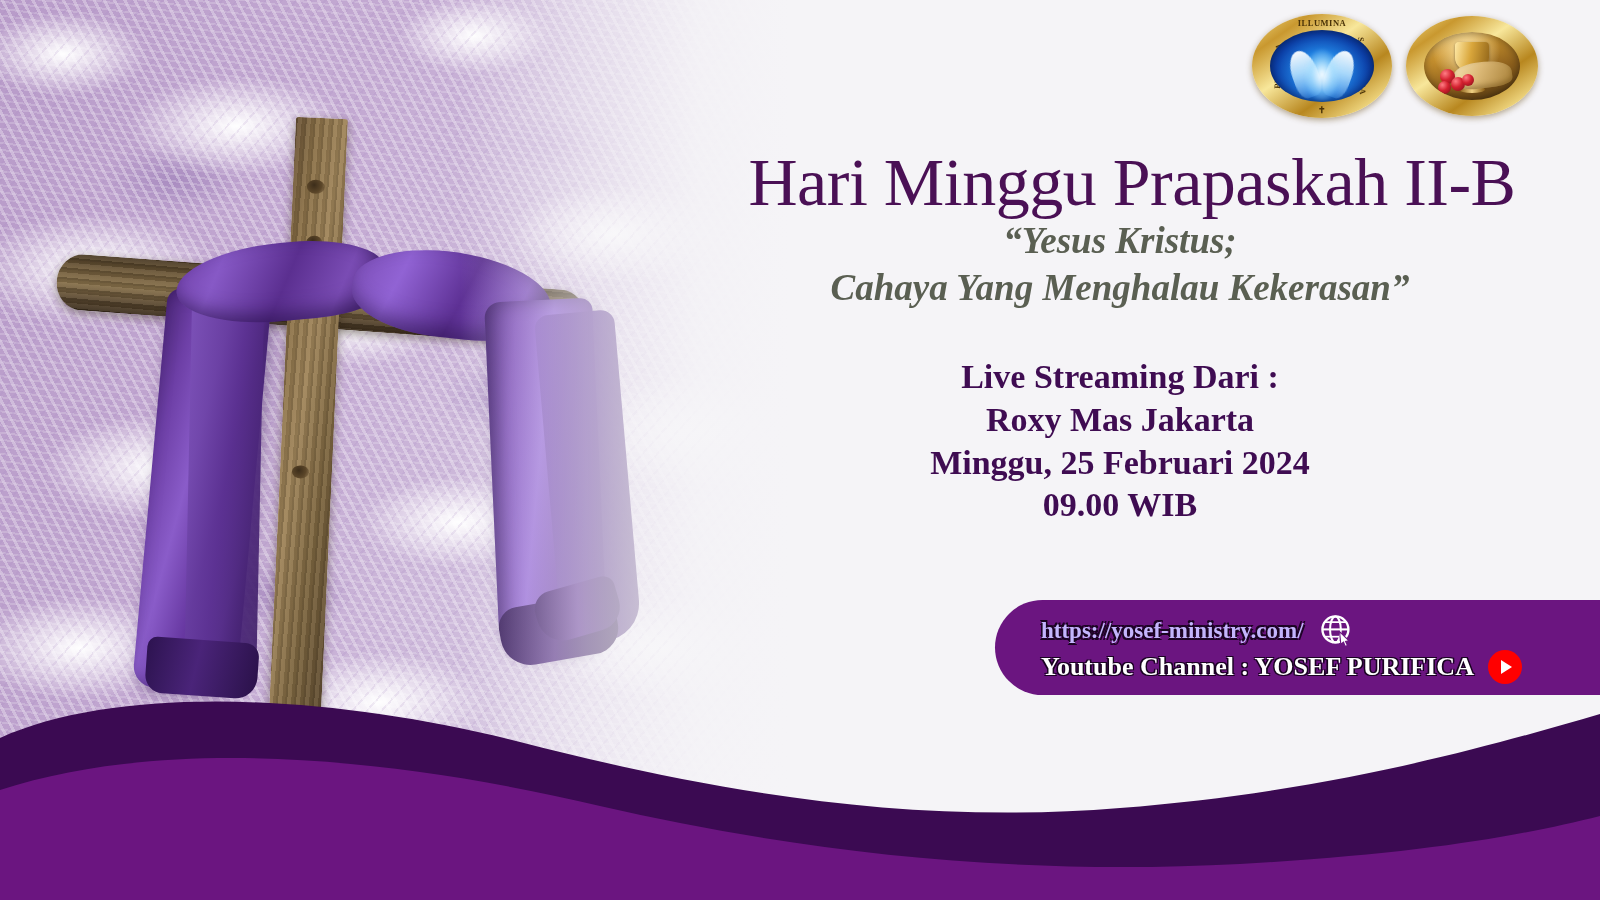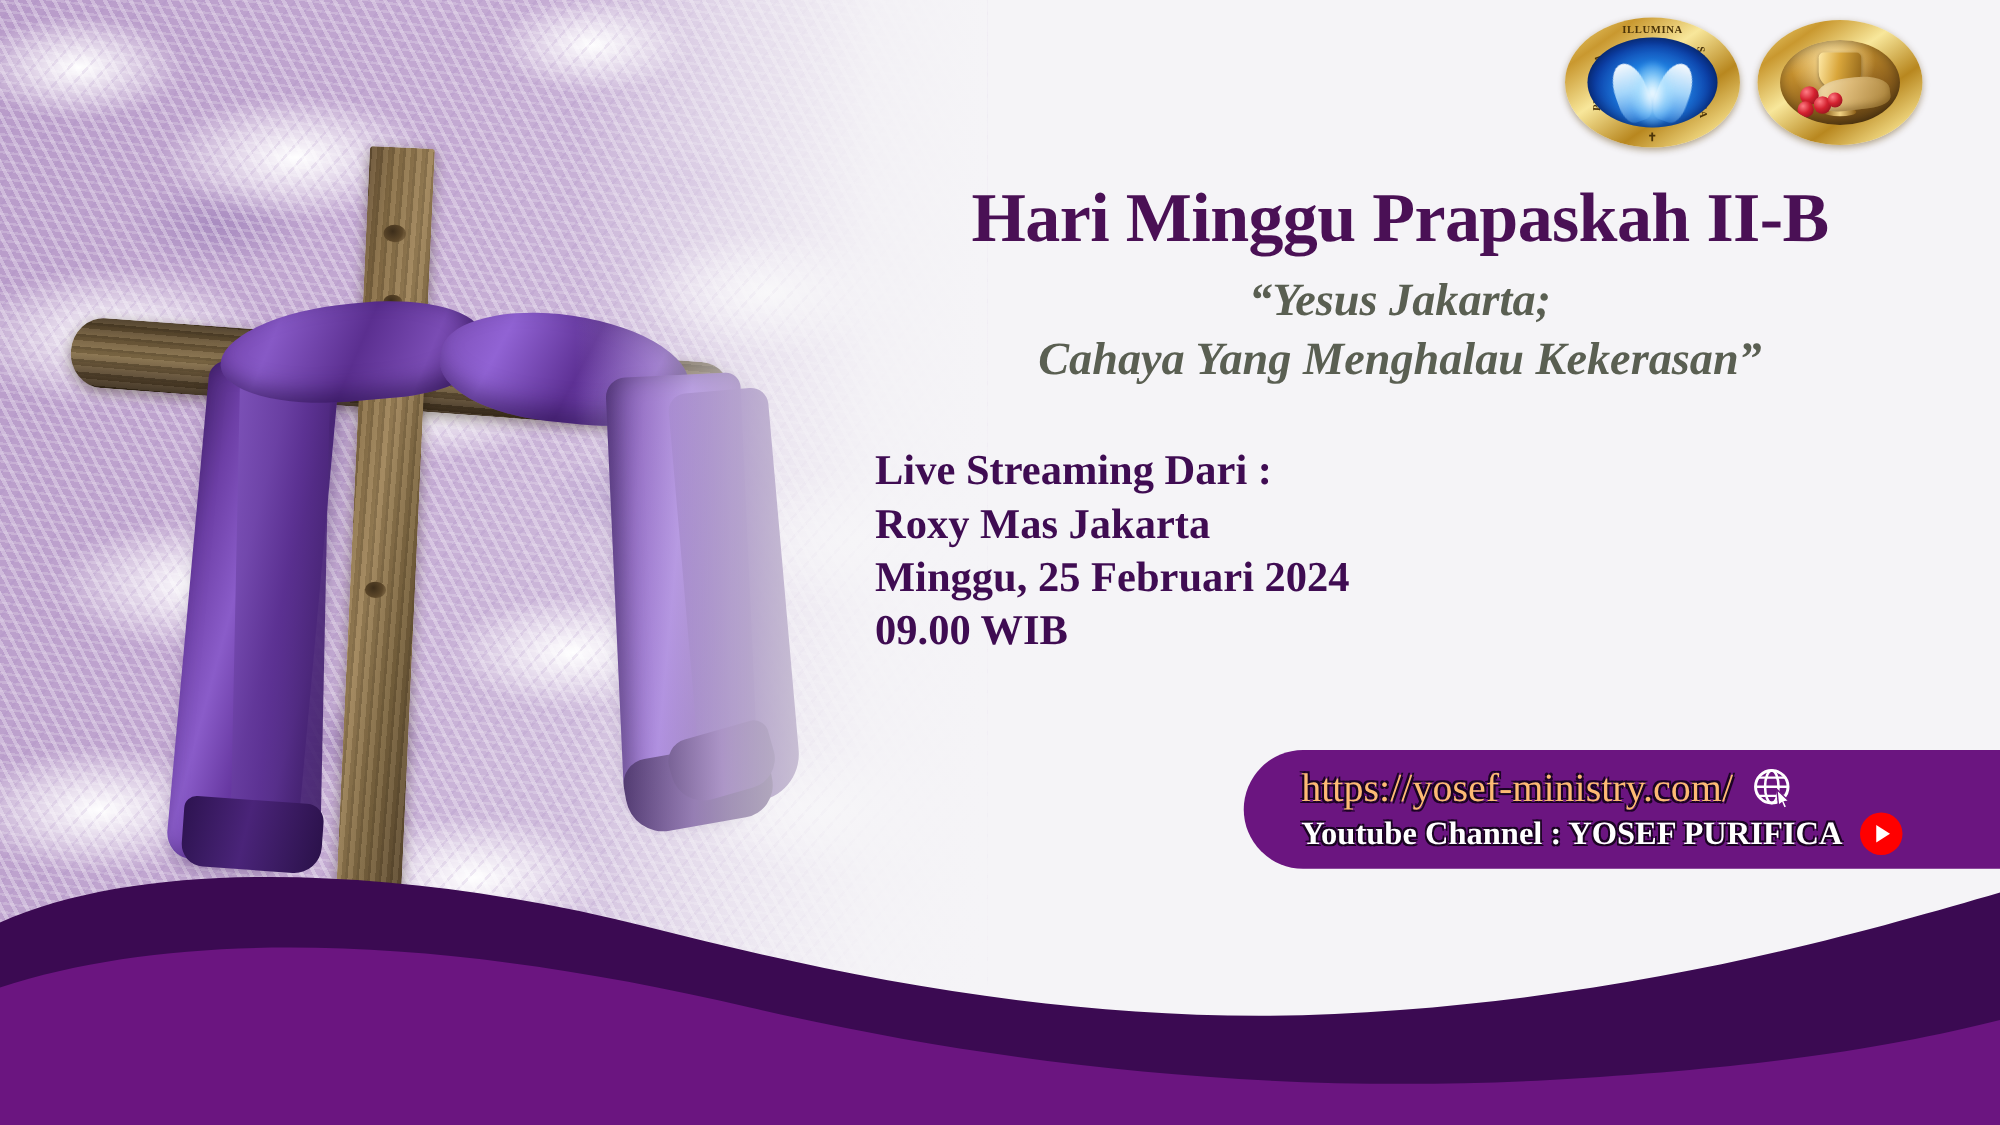--- a/index.html
+++ b/index.html
@@ -228,49 +228,49 @@
   .grape {
     position:absolute; border-radius:50%;
     background:radial-gradient(circle at 34% 30%, #ff7d85 0%, #d42230 45%, #7a0d16 100%);
   }
   .g1 { left:16px; bottom:16px; width:15px; height:15px; }
   .g2 { left:27px; bottom:9px;  width:14px; height:14px; }
   .g3 { left:14px; bottom:6px;  width:13px; height:13px; }
   .g4 { left:38px; bottom:14px; width:12px; height:12px; }
 
   .title {
-    position:absolute; left:0; top:146px; width:840px;
+    position:absolute; left:12px; top:146px; width:840px;
     text-align:center;
-    font-size:56px; font-weight:bold; color:#4A1055;
+    font-size:68px; font-weight:normal; color:#4A1055;
     letter-spacing:-.5px; line-height:1.06;
   }
   .subtitle {
     position:absolute; left:0; top:218px; width:840px;
     text-align:center;
     font-style:italic; font-weight:bold;
     font-size:37px; line-height:1.26; color:#5A5F52;
   }
 
   .details {
     position:absolute; left:0; top:356px; width:840px;
-    text-align:left;
+    text-align:center;
     color:#3F0C52; font-weight:bold; font-size:34px; line-height:1.26;
   }
   .details div { white-space:nowrap; }
 
   .url-pill {
     position:absolute; left:295px; top:600px; width:605px; height:95px;
     background:#6B1580;
     border-radius:56px 0 0 56px;
     display:flex; flex-direction:column; justify-content:center;
     padding:0 16px 0 46px;
   }
   .url-row { display:flex; align-items:center; justify-content:flex-start; gap:14px; }
   .url-text {
-    color:#fdba74; font-weight:normal; font-size:32px;
+    color:#c4b5fd; font-weight:bold; font-size:23px;
     text-shadow:-1.6px -1.6px 0 #1b0423, 1.6px -1.6px 0 #1b0423,
                 -1.6px 1.6px 0 #1b0423, 1.6px 1.6px 0 #1b0423;
     white-space:nowrap;
   }
   .yt-text {
     color:#FFFFFF; font-weight:bold; font-size:26px;
     text-shadow:-1.4px -1.4px 0 #1b0423, 1.4px -1.4px 0 #1b0423,
                 -1.4px 1.4px 0 #1b0423, 1.4px 1.4px 0 #1b0423;
     white-space:nowrap;
   }
@@ -357,21 +357,21 @@
           <div class="grape g2"></div>
           <div class="grape g3"></div>
           <div class="grape g4"></div>
         </div>
       </div>
     </div>
 
     <div class="title">Hari Minggu Prapaskah II-B</div>
 
     <div class="subtitle">
-      <div>“Yesus Jakarta;</div>
+      <div>“Yesus Kristus;</div>
       <div>Cahaya Yang Menghalau Kekerasan”</div>
     </div>
 
     <div class="details">
       <div>Live Streaming Dari :</div>
       <div>Roxy Mas Jakarta</div>
       <div>Minggu, 25 Februari 2024</div>
       <div>09.00 WIB</div>
     </div>
 

